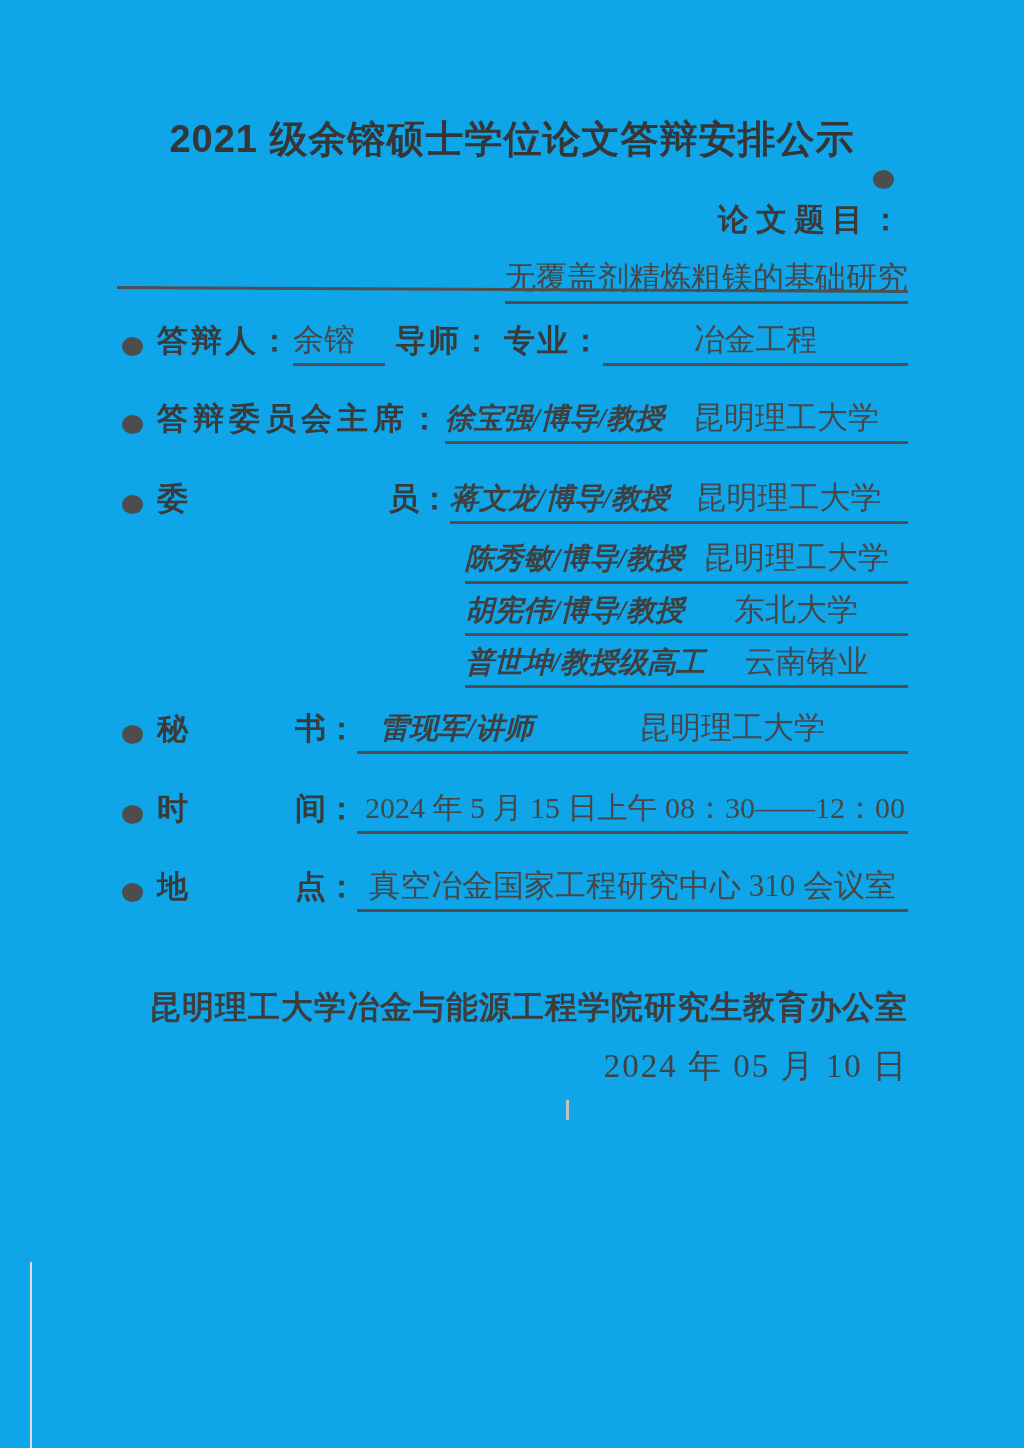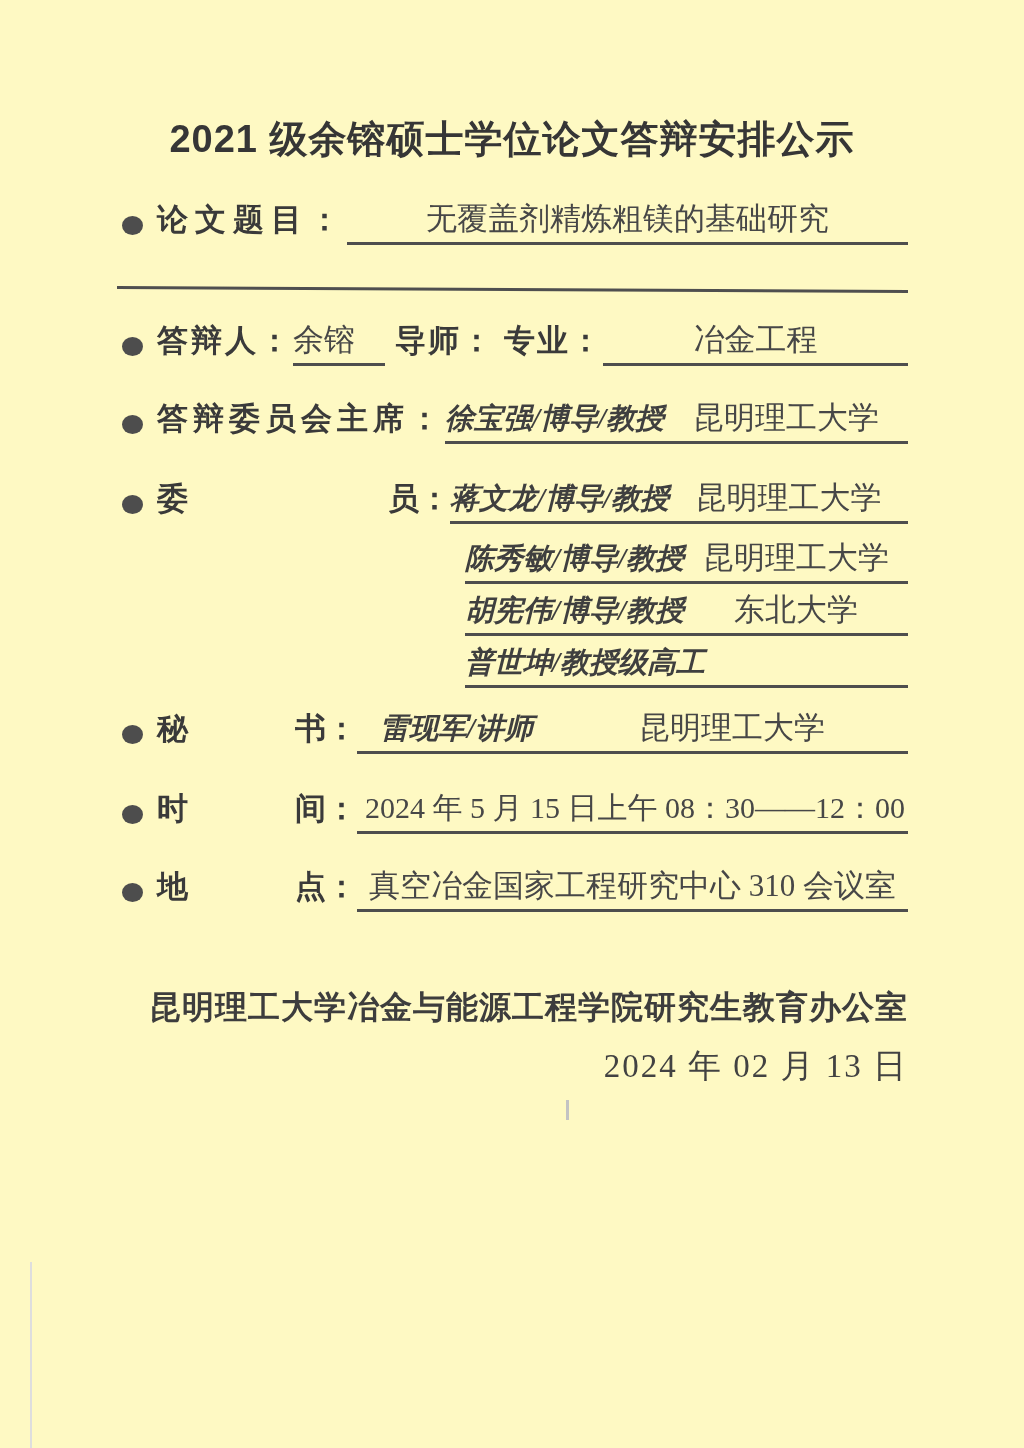--- a/index.html
+++ b/index.html
@@ -1,20 +1,20 @@
 <!DOCTYPE html>
 <html><head>
 <meta charset="utf-8">
 <style>
   html,body { margin:0; padding:0; background:#e8e8e8; }
   .page {
     position:relative;
     width:1024px; height:1448px;
     margin:0 auto;
-    background:#fef9c3;
+    background:#0ea5e9;
     font-family:"Liberation Serif", serif;
     color:#3c3c3c;
     overflow:hidden;
   }
   .abs { position:absolute; }
 
   .doc-title {
     top:114px; left:0; width:100%;
     text-align:center;
     font-family:"Liberation Sans", sans-serif;
@@ -80,21 +80,21 @@
     color:#474747;
     white-space:nowrap;
   }
 
   .blank-line {
     top:288px; left:117px; width:791px;
     border-bottom:3px solid #4f4f4f;
     transform:rotate(0.3deg);
   }
 
-  .thesis-row    { top:195px; height:50px; }
+  .thesis-row    { top:170px; height:50px;flex-direction:column; }
   .defender-row  { top:316px; height:50px; }
   .chair-row     { top:394px; height:50px; }
   .members-row   { top:474px; height:50px; }
   .member-row-2  { top:534px; height:50px; left:465px; width:443px; }
   .member-row-3  { top:586px; height:50px; left:465px; width:443px;justify-content:center; }
   .member-row-4  { top:638px; height:50px; left:465px; width:443px; }
   .member-sub .vgroup { width:100%; }
   .secretary-row { top:702px; height:52px; }
   .time-row      { top:782px; height:52px; }
   .place-row     { top:860px; height:52px; }
@@ -186,20 +186,21 @@
   <div class="abs row member-row-3 member-sub">
     <span class="vgroup">
       <span class="person">胡宪伟/博导/教授</span>
       <span class="aff">东北大学</span>
     </span>
   </div>
 
   <div class="abs row member-row-4 member-sub">
     <span class="vgroup">
       <span class="person">普世坤/教授级高工</span>
+      <span class="aff">云南锗业</span>
     </span>
   </div>
 
   <div class="abs row secretary-row">
     <span class="bullet"></span>
     <span class="spread-label short-label">
       <span>秘</span>
       <span>书：</span>
     </span>
     <span class="vgroup grow">
@@ -220,18 +221,18 @@
   <div class="abs row place-row">
     <span class="bullet"></span>
     <span class="spread-label short-label">
       <span>地</span>
       <span>点：</span>
     </span>
     <span class="field grow center">真空冶金国家工程研究中心 310 会议室</span>
   </div>
 
   <div class="abs footer-office">昆明理工大学冶金与能源工程学院研究生教育办公室</div>
-  <div class="abs footer-date">2024 年 02 月 13 日</div>
+  <div class="abs footer-date">2024 年 05 月 10 日</div>
 
   <div class="abs artifact-1"></div>
   <div class="abs artifact-2"></div>
 
 </div>
 
 </body></html>

